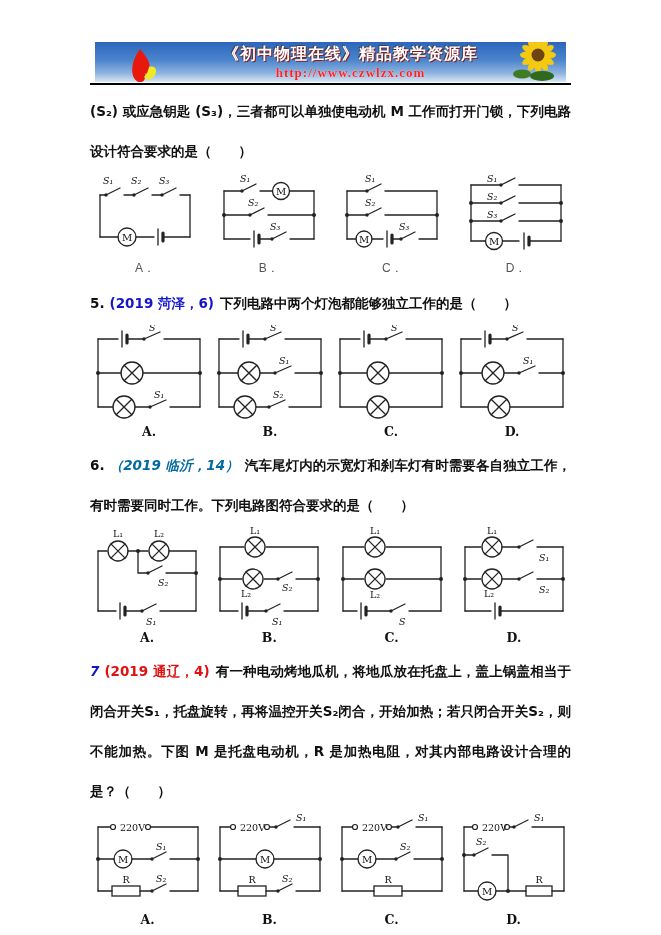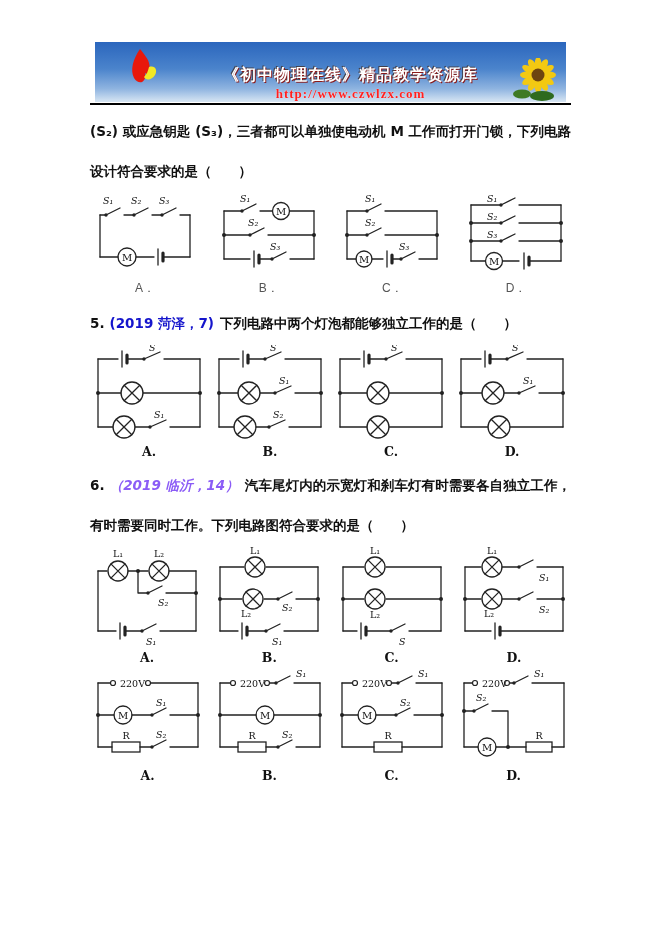--- a/index.html
+++ b/index.html
@@ -4,23 +4,23 @@
 <style>
   html,body { margin:0; padding:0; background:#ffffff; }
   .page {
     position:relative; width:661px; height:935px; background:#fff;
     font-family:"DejaVu Sans", sans-serif; color:#111; overflow:hidden;
   }
   .content { width:481px; margin:0 auto 0 90px; padding-top:42px; }
 
   
   .banner {
-    position:relative; height:60px; margin:0 5px;
+    position:relative; height:40px; margin:0 5px;
     background:linear-gradient(180deg,#2b66bd 0%,#4b84cc 45%,#8fb4e0 78%,#d8e6f3 100%);
-    display:flex; align-items:flex-end; overflow:hidden;
+    display:flex; align-items:center; overflow:hidden;
   }
   .banner-logo { position:absolute; left:26px; top:4px; }
   .banner-center { flex:1; text-align:center; padding-left:40px; }
   .banner-title {
     font-family:"DejaVu Serif", serif; font-weight:bold; font-size:16px;
     color:#ffffff; letter-spacing:1px; text-shadow:1px 1px 0 #8a1a1a, -1px -1px 0 #41414d;
   }
   .banner-url {
     font-family:Liberation Serif, serif; font-weight:bold; font-size:13px;
     color:#ff2020; letter-spacing:1px; text-shadow:0 0 1px #ffffff;
@@ -28,21 +28,21 @@
   .banner-sunflower { position:absolute; right:8px; bottom:-4px; }
   .rule { height:0; border-top:2.5px solid #000; margin-top:1px; }
 
   
   .qtext {
     font-size:13.5px; font-weight:bold; line-height:40px; text-align:justify;
     margin:6px 0 2px 0; color:#101010;
   }
   .qnum { margin-right:5px; }
   .cite-blue  { color:#1515cc; margin-right:6px; }
-  .cite-blue-italic { color:#8b5cf6; font-style:italic; margin-right:6px; }
+  .cite-blue-italic { color:#0369a1; font-style:italic; margin-right:6px; }
   .cite-red   { color:#e01010; margin-right:6px; }
   .num-blue   { color:#1515cc; font-style:italic; }
 
   
   .drow { display:flex; justify-content:space-between; align-items:flex-start; margin:2px 0 4px 0; }
   .dfig { margin:0; text-align:center; }
   .cap-light { font-family:"Liberation Sans", sans-serif; font-size:12px; color:#555; margin-top:3px; }
   .cap-bold  { font-family:"DejaVu Serif", serif; font-weight:bold; font-size:12.5px; color:#111; margin-top:3px; }
 
   
@@ -205,21 +205,21 @@
             <text class="it" x="26" y="9">S₁</text>
             <text class="it" x="26" y="27">S₂</text>
             <text class="it" x="26" y="45">S₃</text>
             <text class="mm" x="33" y="71.5">M</text>
           </g>
         </svg>
         <figcaption class="cap-light">D．</figcaption>
       </figure>
     </div>
 
-    <p class="qtext"><span class="qnum">5.</span><span class="cite-blue">(2019 菏泽，7)</span><span>下列电路中两个灯泡都能够独立工作的是（　　）</span></p>
+    <p class="qtext"><span class="qnum">5.</span><span class="cite-blue">(2019 菏泽，6)</span><span>下列电路中两个灯泡都能够独立工作的是（　　）</span></p>
 
     <div class="drow">
 
       <figure class="dfig">
         <svg class="cw" width="118" height="96" viewBox="0 0 118 96">
           <g class="w">
             <path d="M8 14 V82 M110 14 V82"></path>
             <path d="M8 14 H28"></path>
               <path d="M32 6 V22"></path>
               <path class="thick" d="M37 10 V18"></path>
@@ -437,20 +437,21 @@
             <text class="cc rm" x="35" y="7">L₁</text>
             <text class="cc rm" x="32" y="70">L₂</text>
             <text class="it" x="82" y="34">S₁</text>
             <text class="it" x="82" y="66">S₂</text>
           </g>
         </svg>
         <figcaption class="cap-bold">D.</figcaption>
       </figure>
     </div>
 
+    <p class="qtext"><span class="qnum num-blue">7</span><span class="cite-red">(2019 通辽，4)</span><span>有一种电动烤地瓜机，将地瓜放在托盘上，盖上锅盖相当于闭合开关S₁，托盘旋转，再将温控开关S₂闭合，开始加热；若只闭合开关S₂，则不能加热。下图 M 是托盘电动机，R 是加热电阻，对其内部电路设计合理的是？（　　）</span></p>
 
     <div class="drow">
 
       <figure class="dfig">
         <svg class="cw" width="115" height="96" viewBox="0 0 115 96">
           <g class="w">
             <path d="M8 14 V78 M108 14 V78"></path>
             <path d="M8 14 H20 M61 14 H108"></path>
             <circle class="term" cx="23" cy="14" r="2.5"></circle>
             <circle class="term" cx="58" cy="14" r="2.5"></circle>

